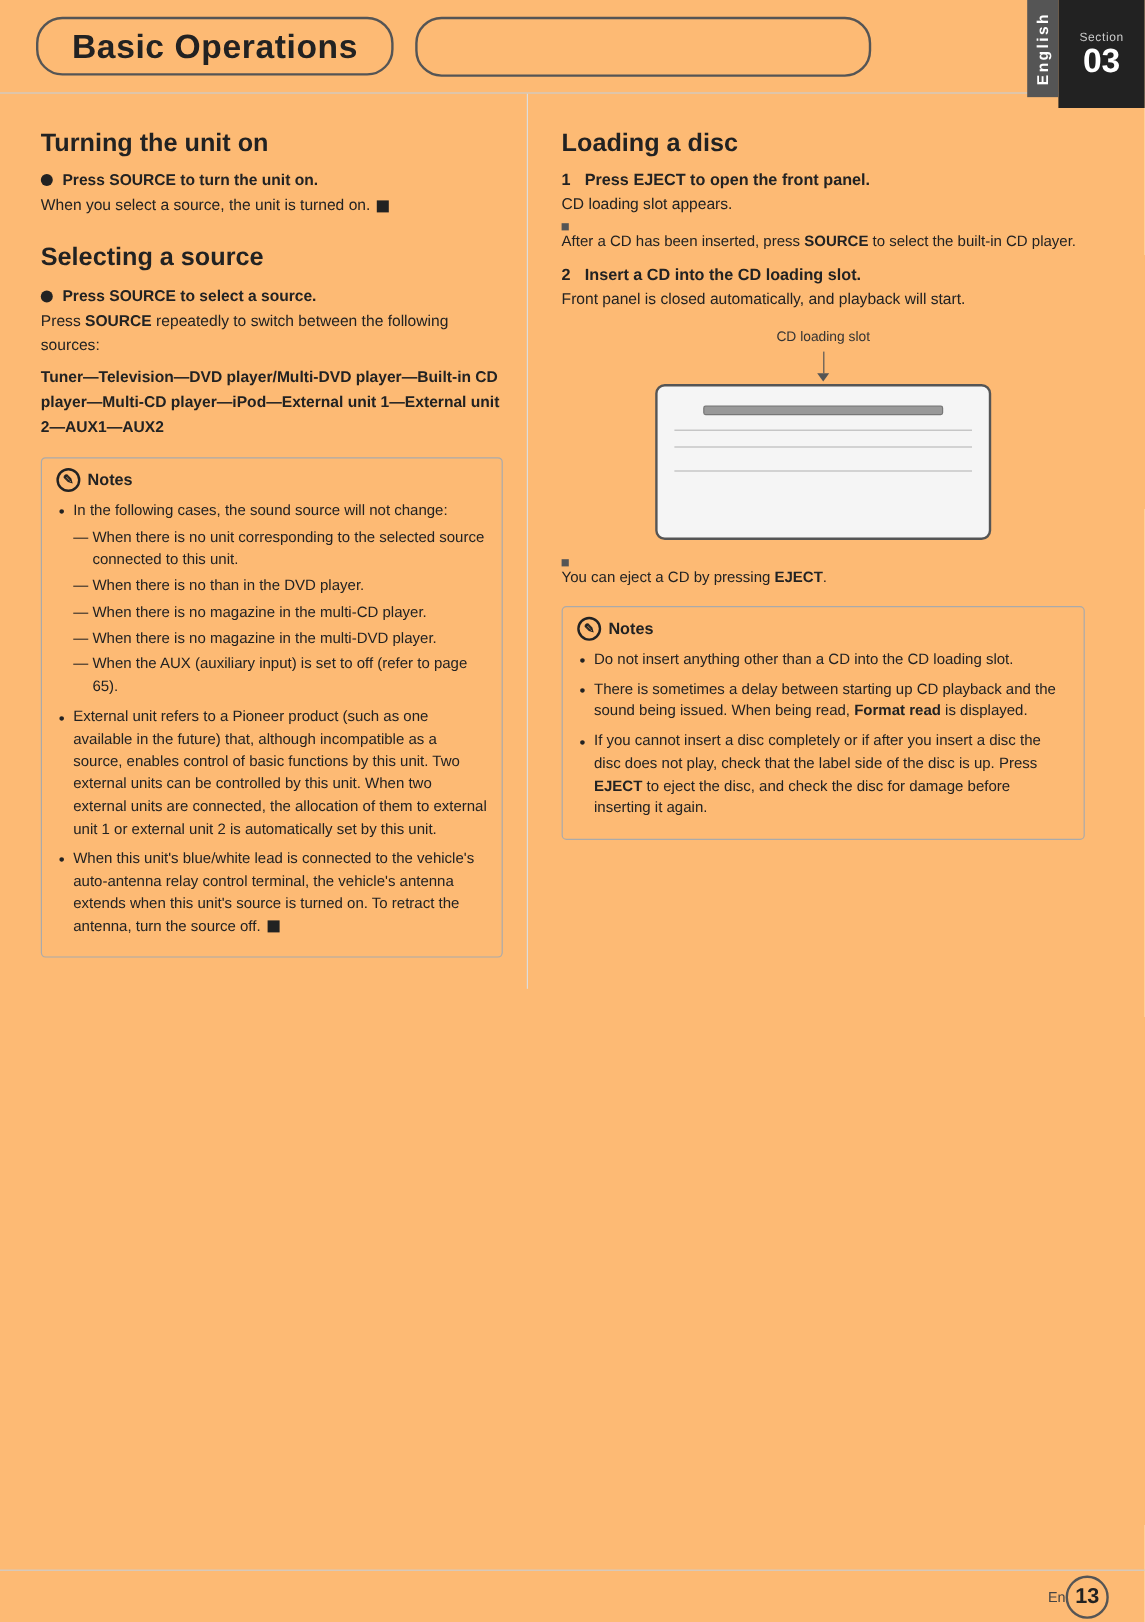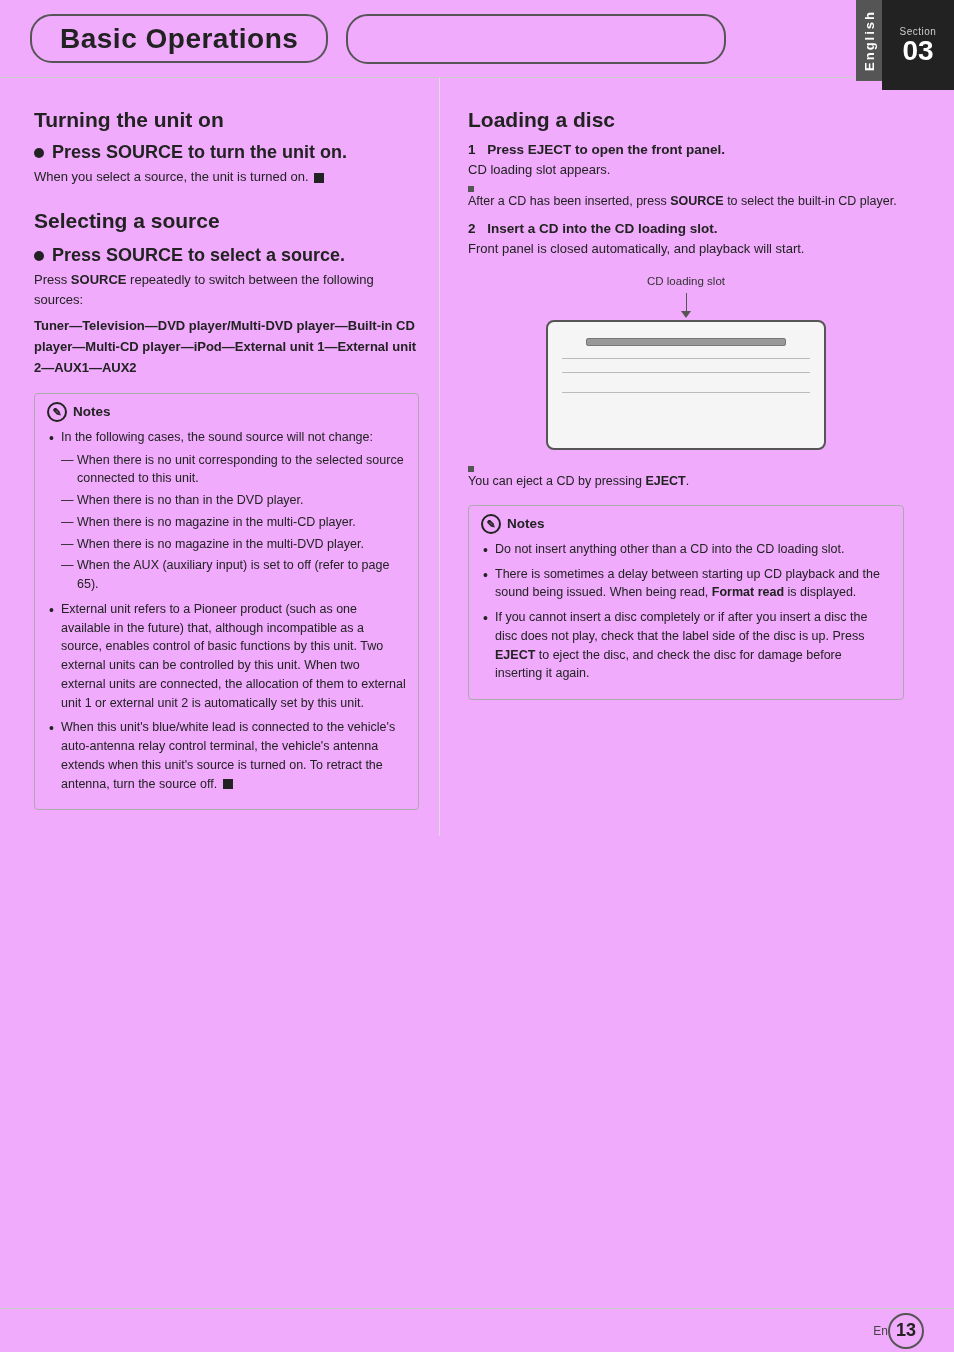--- a/index.html
+++ b/index.html
@@ -11,21 +11,21 @@
       width: 954px;
       min-height: 1352px;
       position: relative;
     }
 
     .page {
       width: 954px;
       min-height: 1352px;
       padding: 0;
       position: relative;
-      background: #f0abfc;
+      background: #fdba74;
     }
 
     
     .top-bar {
       display: flex;
       align-items: stretch;
       height: 78px;
       border-bottom: 1px solid #ccc;
       position: relative;
     }
@@ -127,21 +127,21 @@
 
     
     .section-title {
       font-size: 21px;
       font-weight: 900;
       margin-bottom: 10px;
       margin-top: 6px;
     }
 
     .sub-heading {
-      font-size: 18px;
+      font-size: 13px;
       font-weight: 900;
       margin-bottom: 4px;
       margin-top: 10px;
       display: flex;
       align-items: center;
       gap: 4px;
     }
 
     .bullet-round {
       display: inline-block;

